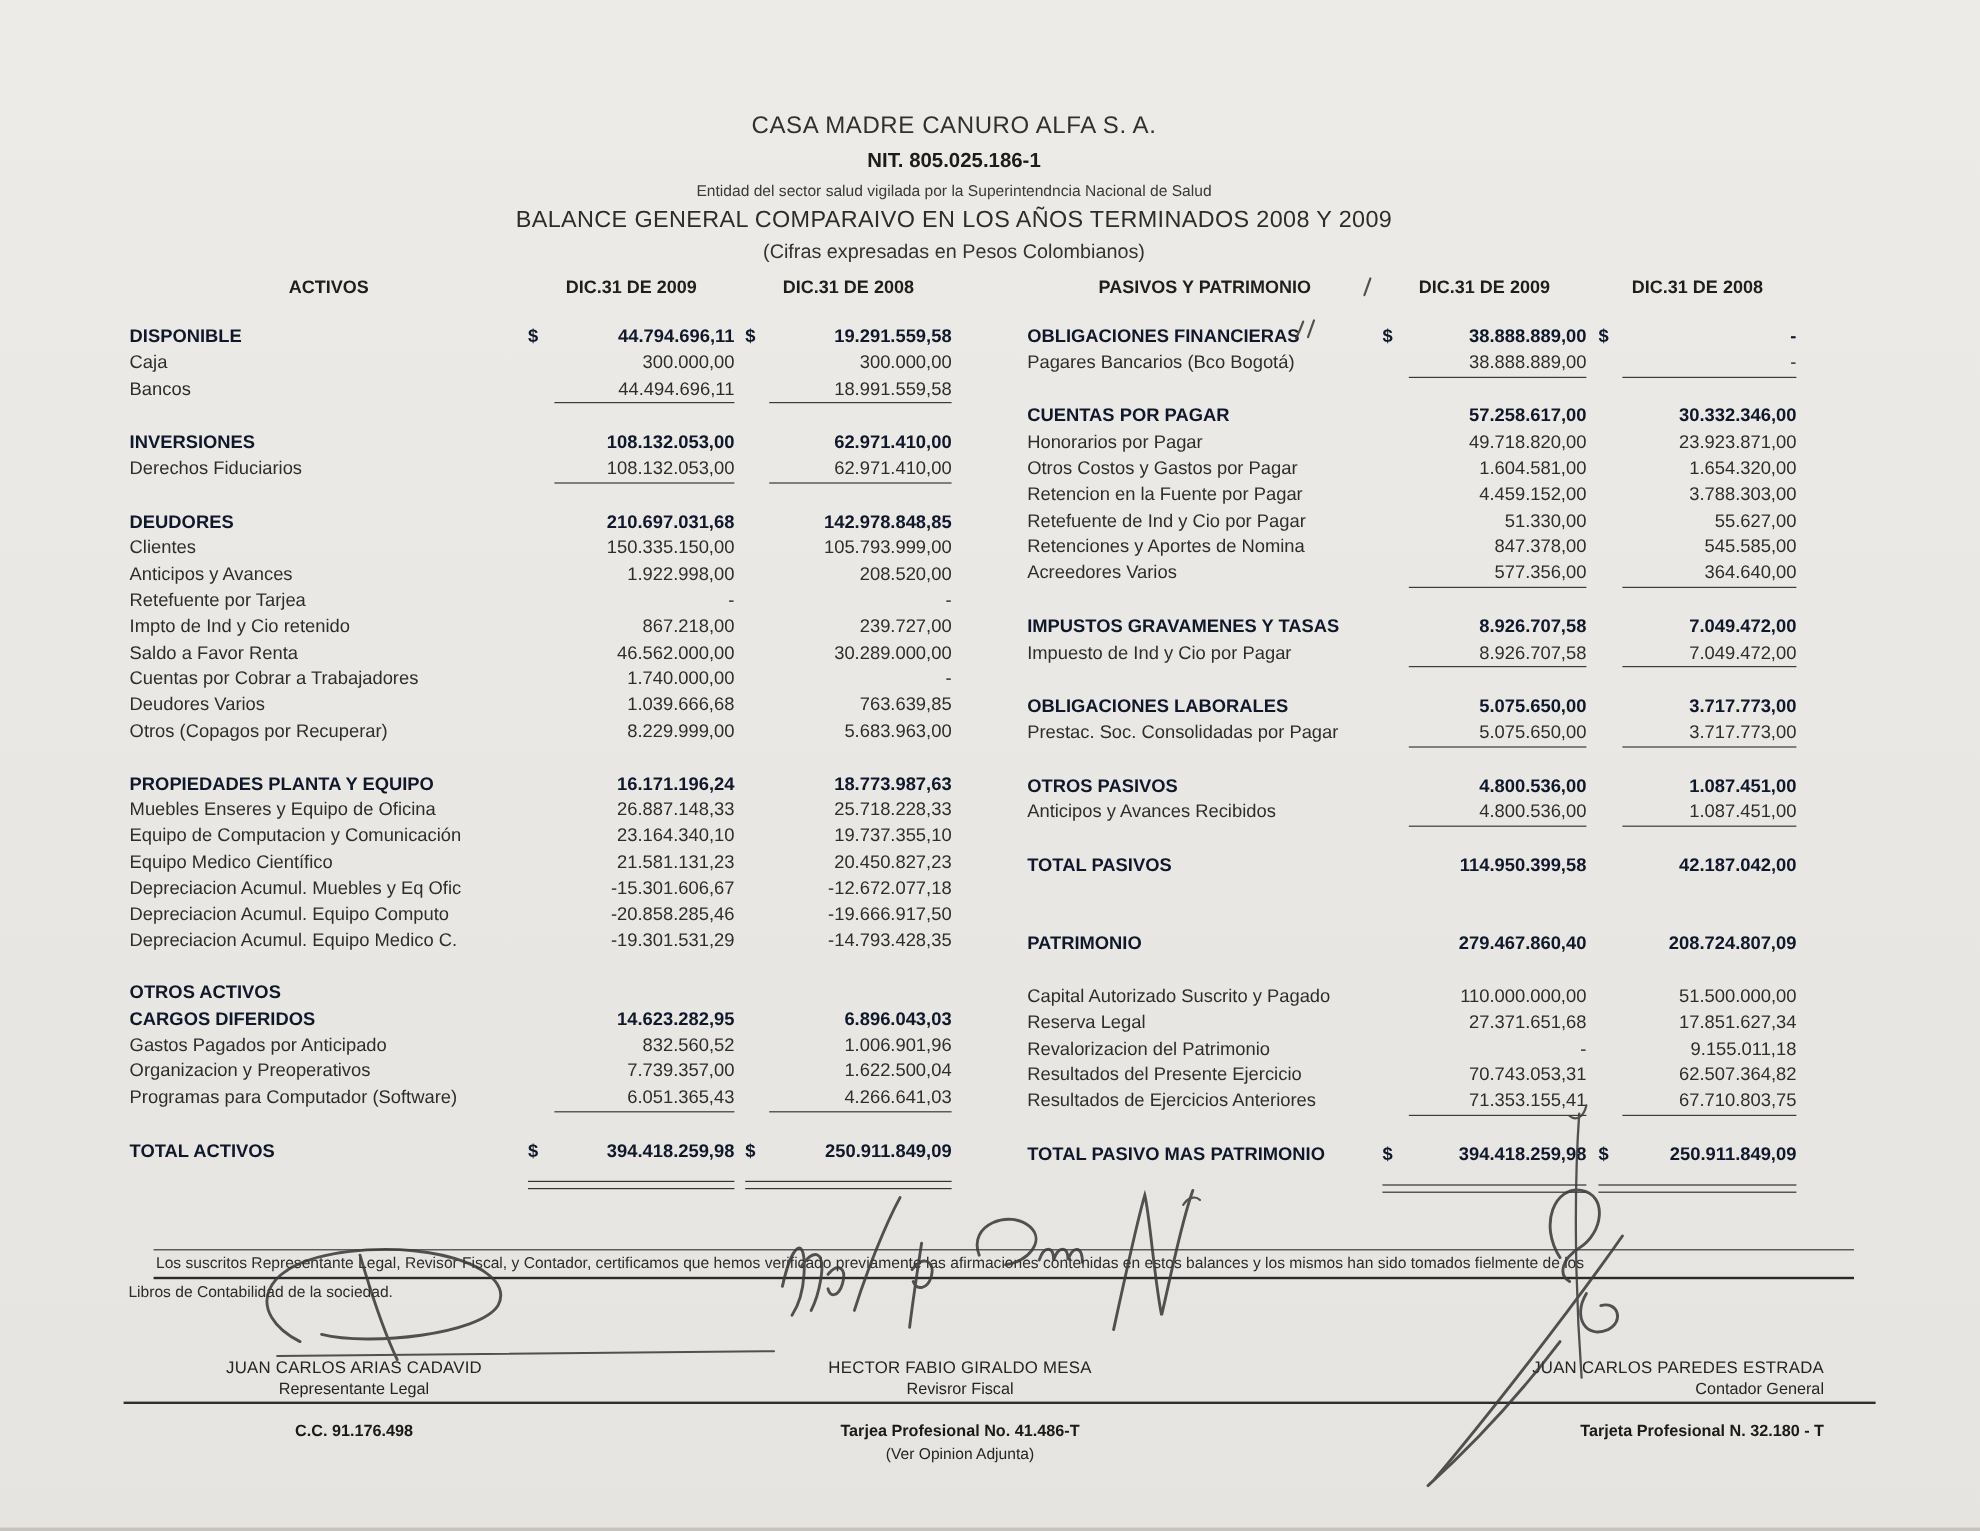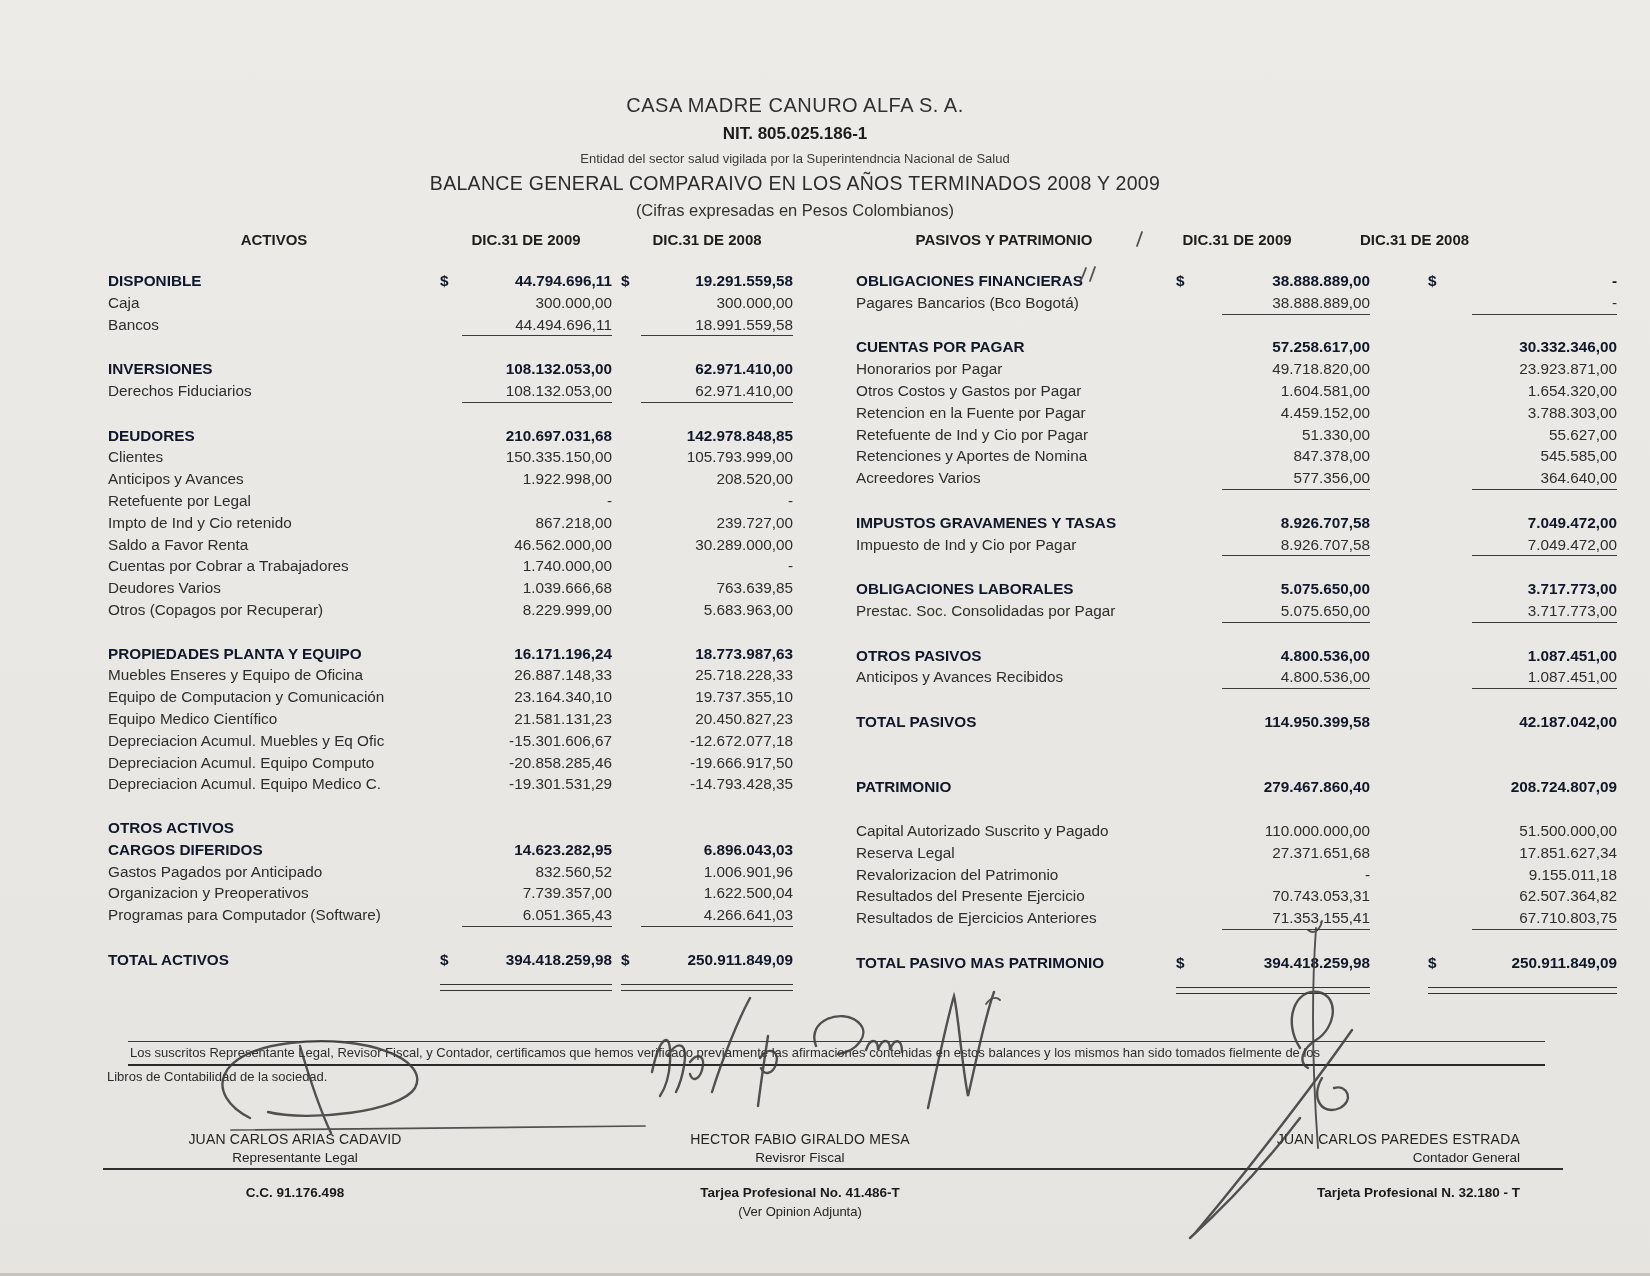--- a/index.html
+++ b/index.html
@@ -21,21 +21,21 @@
   
   .panel{position:absolute;top:228px;}
   .panel-left{left:108px;width:692px;}
   .panel-right{left:856px;width:650px;}
   .hdr-row{display:grid;font-weight:bold;font-size:15px;color:#1e1e1e;height:24px;line-height:24px;margin-bottom:18px;}
   .panel-left  .hdr-row{grid-template-columns:332px 172px 9px 172px;}
   .panel-right .hdr-row{grid-template-columns:296px 170px 10px 165px;}
   .hdr-cell{text-align:center;white-space:nowrap;}
   .trow{display:grid;min-height:21.8px;line-height:21.8px;font-size:15.3px;white-space:nowrap;}
   .panel-left  .trow{grid-template-columns:332px 22px 150px 9px 20px 152px;}
-  .panel-right .trow{grid-template-columns:296px 22px 148px 10px 20px 145px;gap:24px;}
+  .panel-right .trow{grid-template-columns:296px 22px 148px 10px 20px 145px;}
   .trow.bold{font-weight:bold;color:#0f172a;}
   .c-label{overflow:visible;text-align:left;}
   .c-d{text-align:left;}
   .c-val{text-align:right;}
   .trow.u .c-val{border-bottom:1.6px solid #3b3b3b;}
   .trow.blank{min-height:21.8px;}
   .trow.dbl{margin-top:11px;min-height:8px;}
   .dblrule{height:5px;border-top:1.6px solid #333;border-bottom:1.6px solid #333;align-self:start;margin-top:2px;}
   .trow.dbl .span2{grid-column:2 / span 2;}
   .trow.dbl .span5{grid-column:5 / span 2;}
@@ -137,21 +137,21 @@
         </div>
         <div class="trow">
           <span class="c-label">Anticipos y Avances</span>
           <span class="c-d"></span>
           <span class="c-val">1.922.998,00</span>
           <span class="c-gap"></span>
           <span class="c-d"></span>
           <span class="c-val">208.520,00</span>
         </div>
         <div class="trow">
-          <span class="c-label">Retefuente por Legal</span>
+          <span class="c-label">Retefuente por Tarjea</span>
           <span class="c-d"></span>
           <span class="c-val">-</span>
           <span class="c-gap"></span>
           <span class="c-d"></span>
           <span class="c-val">-</span>
         </div>
         <div class="trow">
           <span class="c-label">Impto de Ind y Cio retenido</span>
           <span class="c-d"></span>
           <span class="c-val">867.218,00</span>

